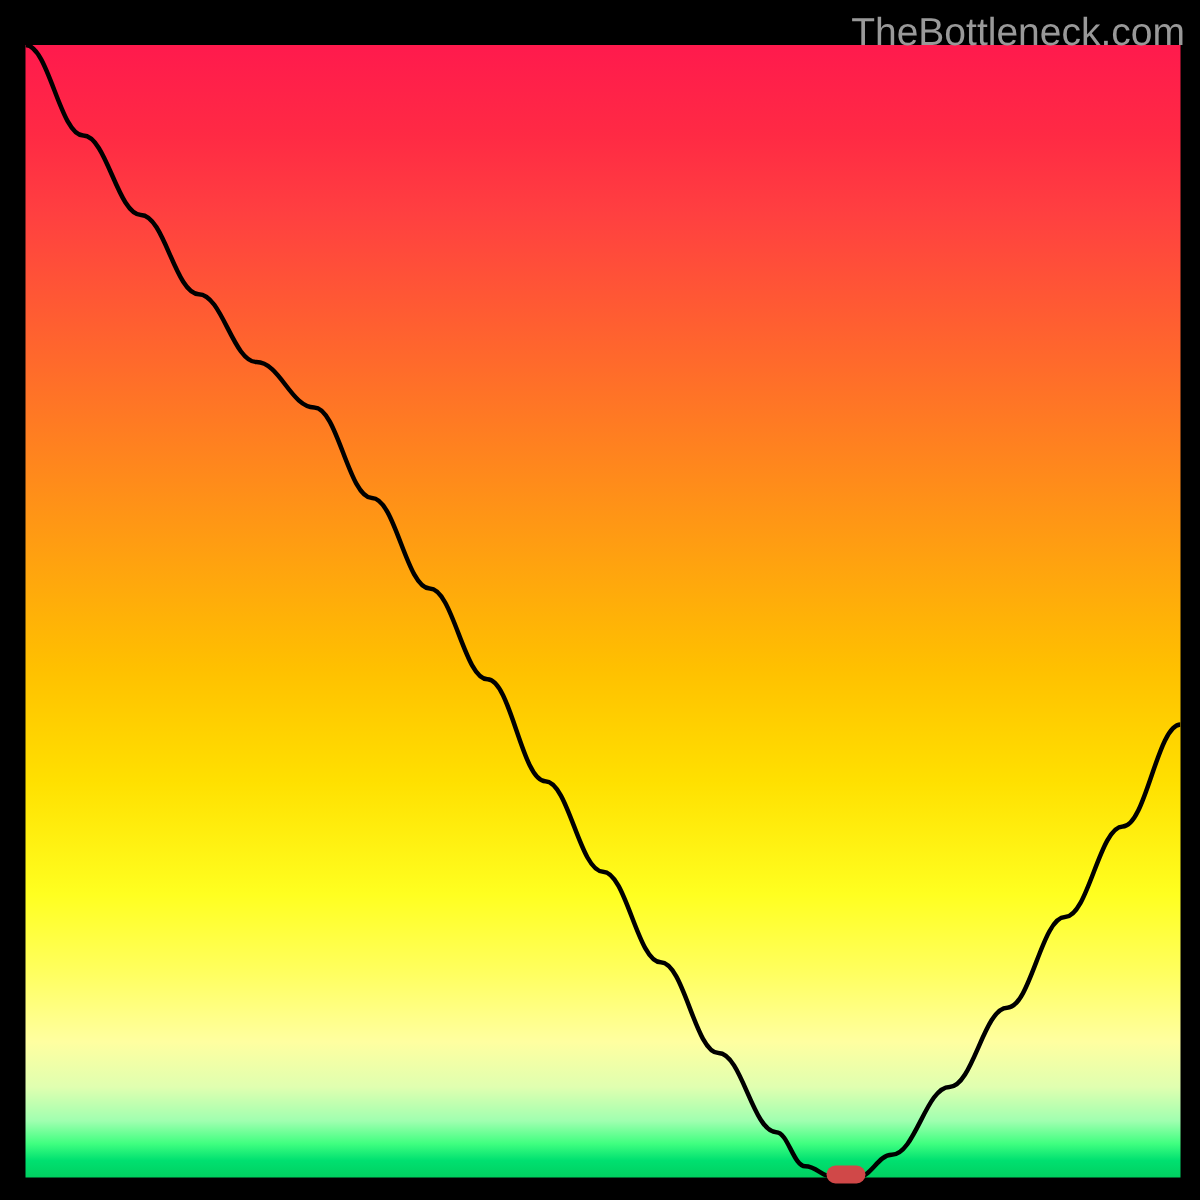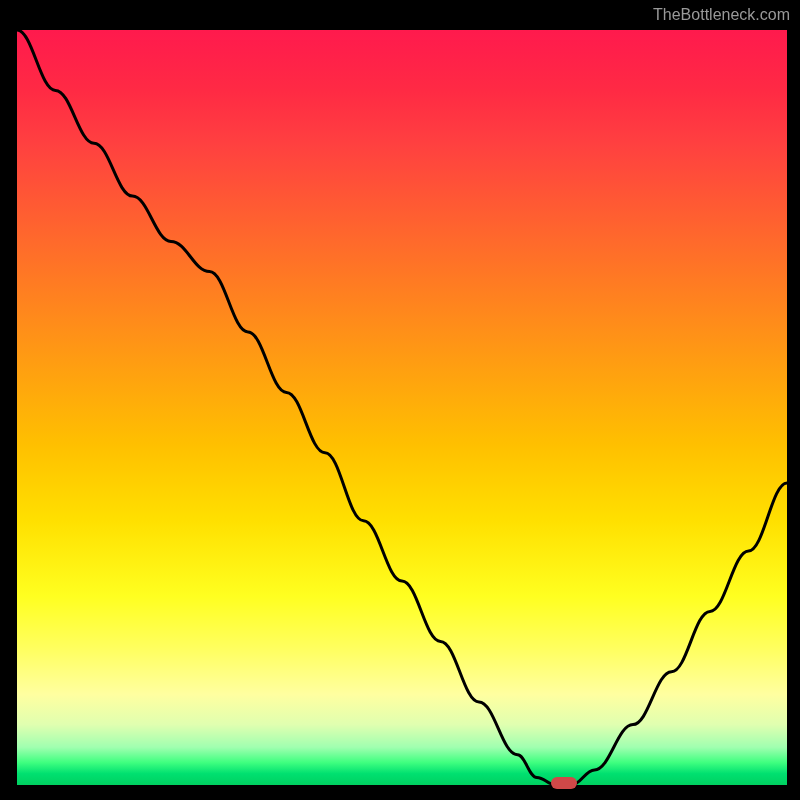--- a/index.html
+++ b/index.html
@@ -14,21 +14,21 @@
     width: 800px;
     height: 800px;
     position: relative;
     background: #000;
   }
   .watermark {
     position: absolute;
     top: 6px;
     right: 10px;
     color: #999;
-    font-size: 16px;
+    font-size: 26px;
     font-weight: 500;
     z-index: 10;
   }
   .plot-area {
     position: absolute;
     left: 17px;
     top: 30px;
     width: 770px;
     height: 755px;
     background: linear-gradient(to bottom,

